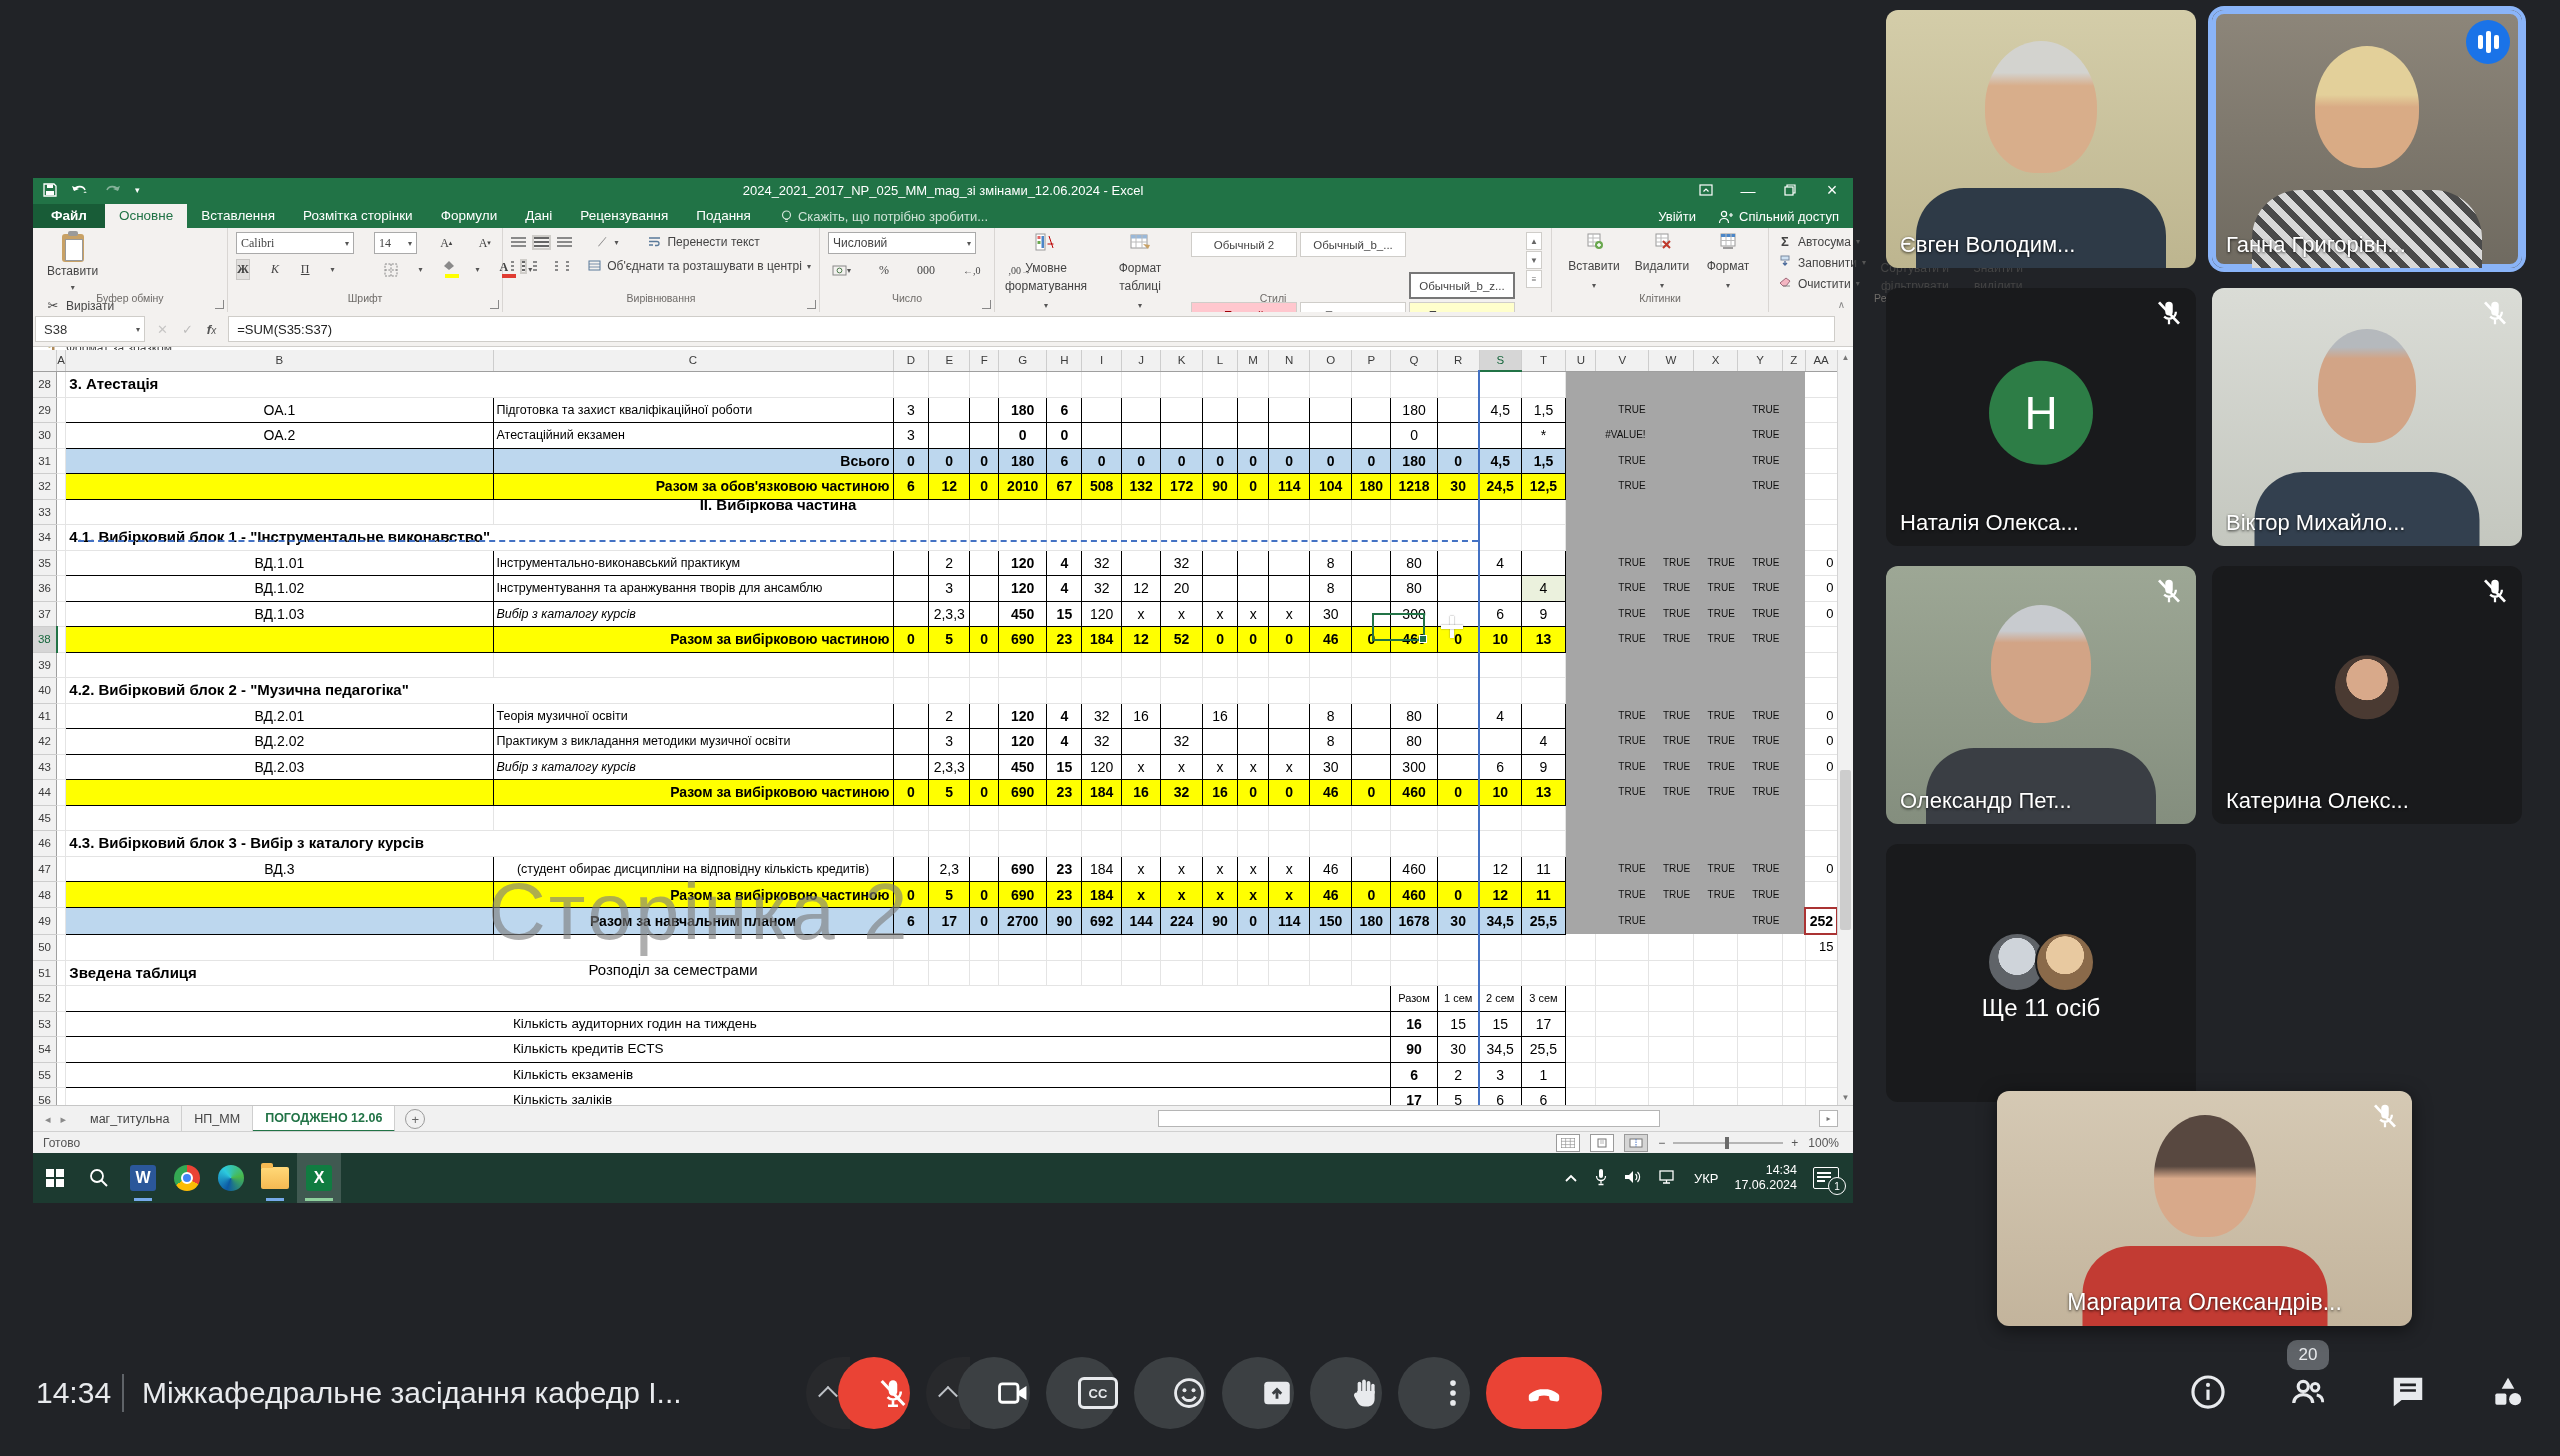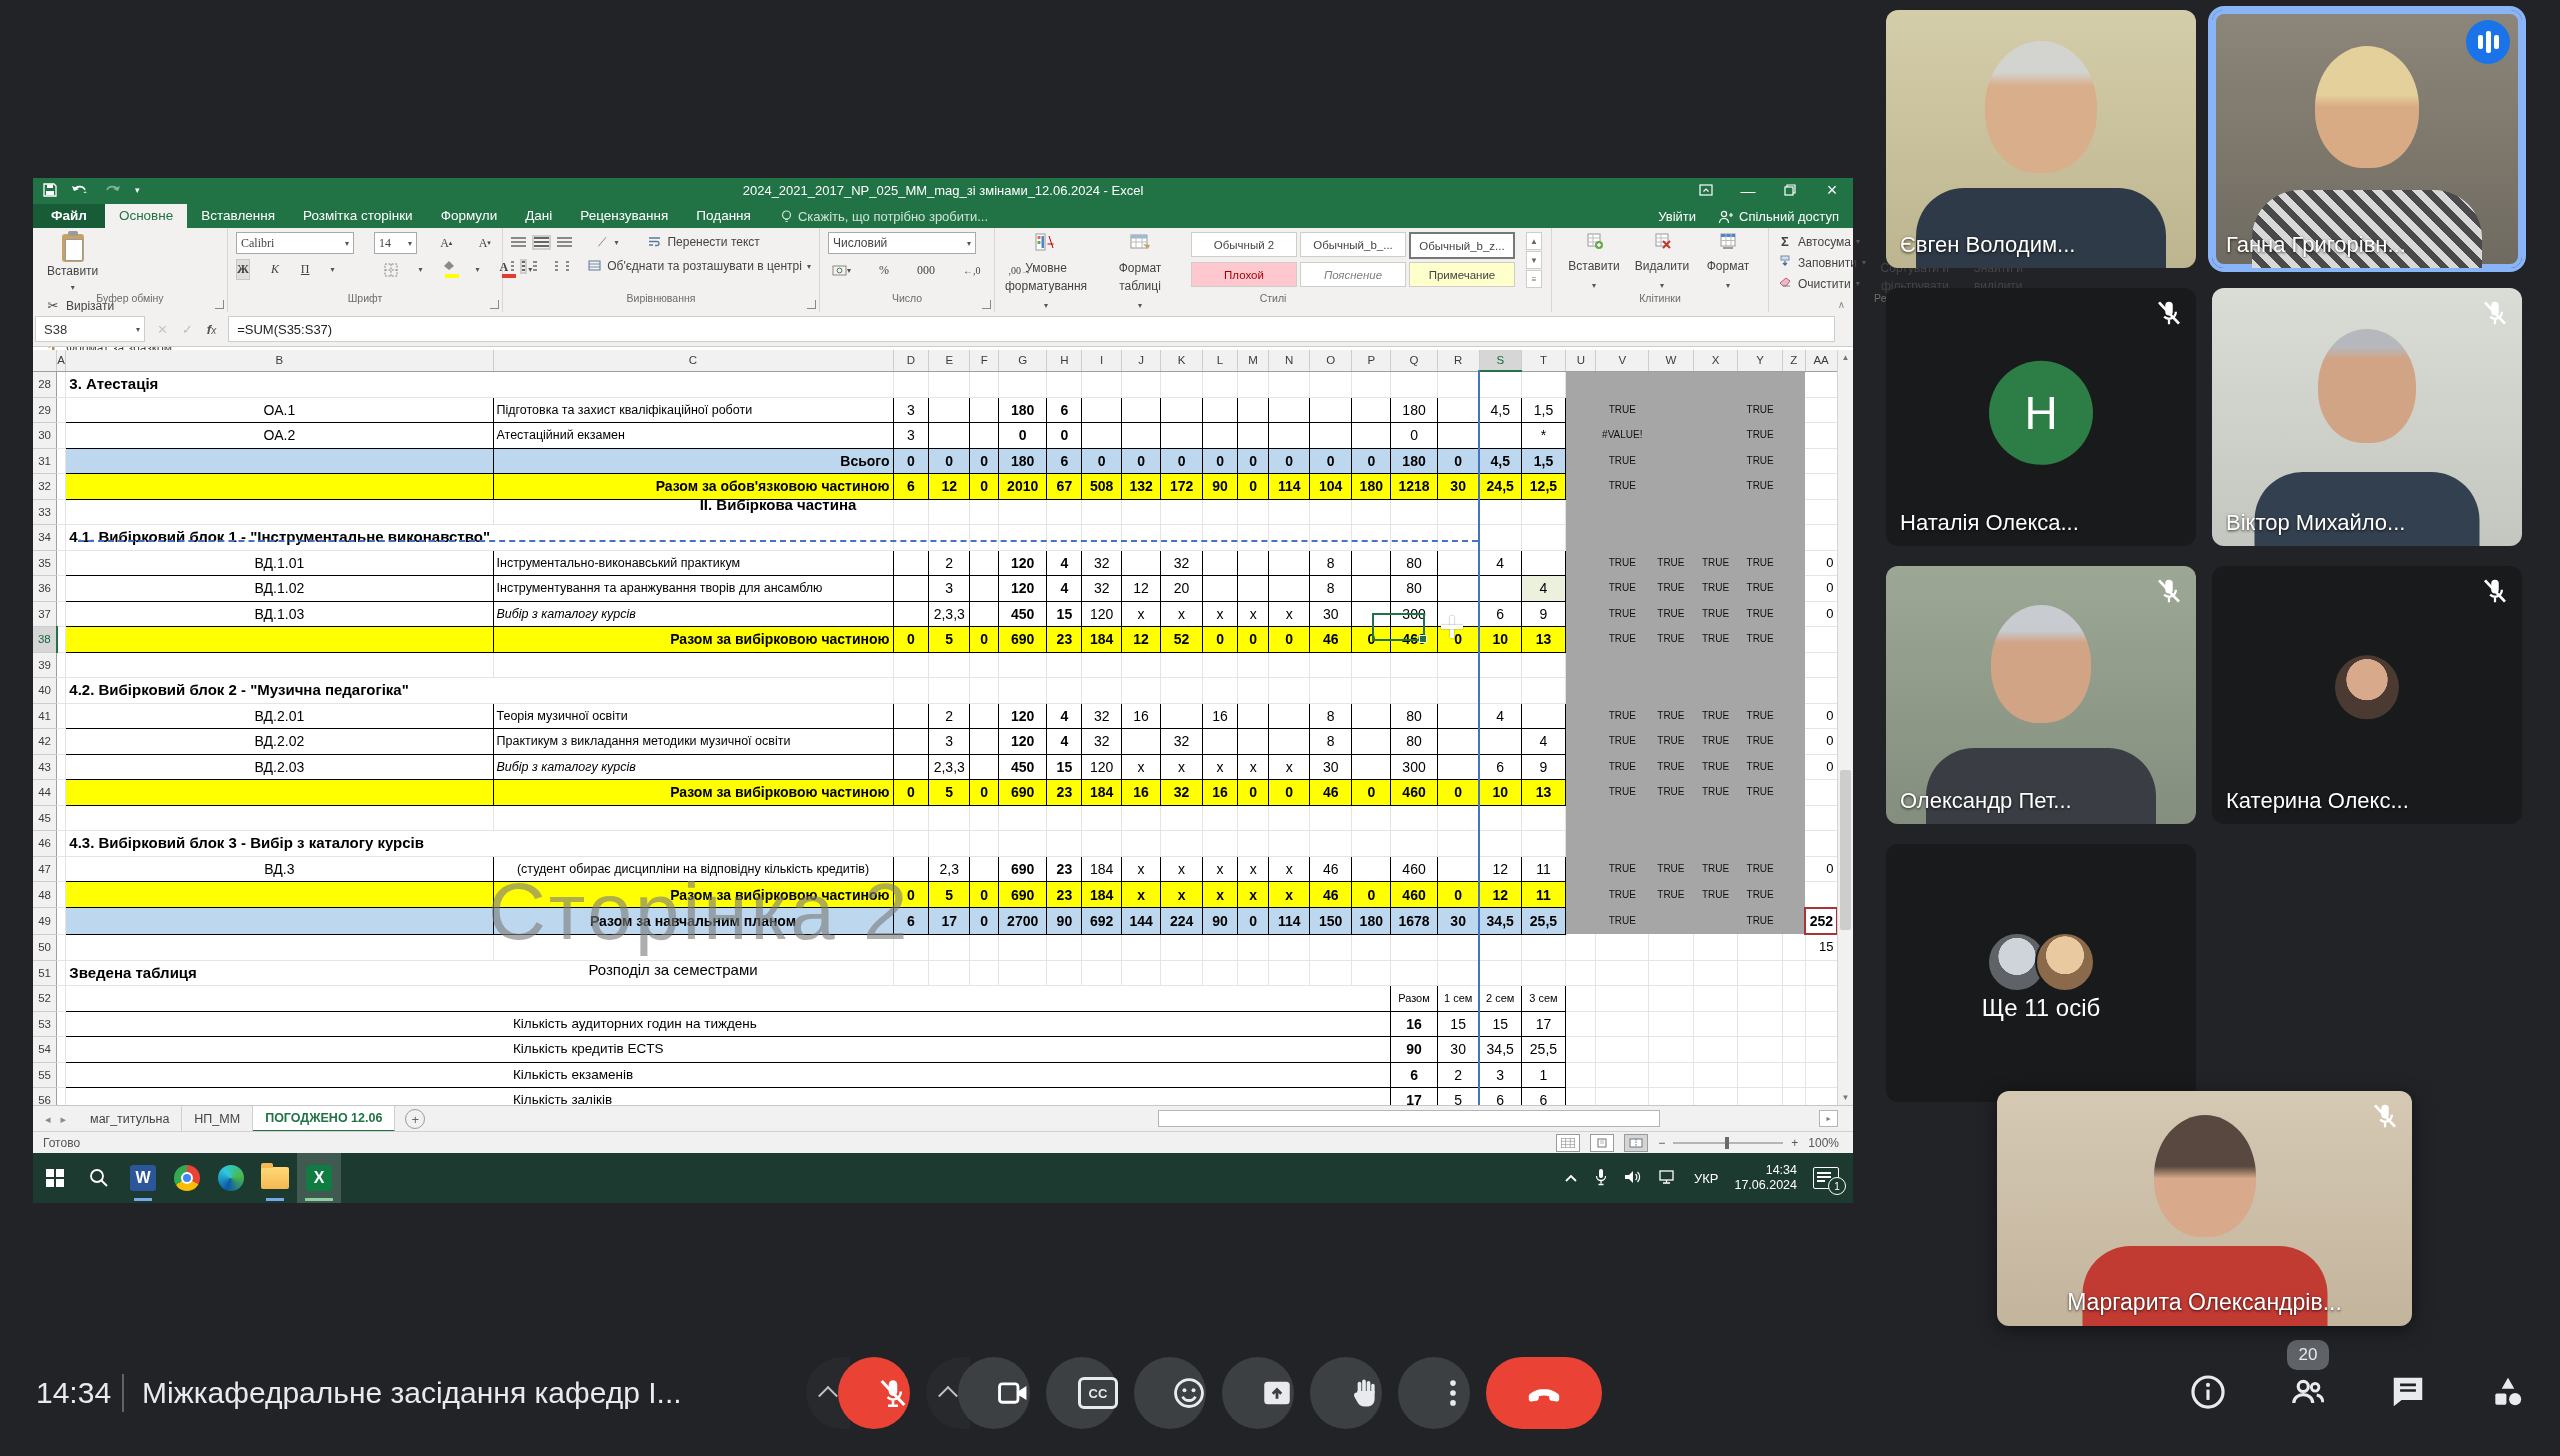--- a/index.html
+++ b/index.html
@@ -39,21 +39,21 @@
   .btnletter{width:18px;height:19px;display:flex;align-items:center;justify-content:center;border:1px solid transparent;}
   .btnletter.bold{font-weight:700;background:#e1dfdd;border-color:#c8c6c4;}
   .ubar{text-decoration:underline;}
   .colorbtn{position:relative;width:18px;height:19px;text-align:center;}
   .colorbtn .bar{position:absolute;left:2px;bottom:1px;width:14px;height:4px;}
   .al{width:15px;height:11px;background:repeating-linear-gradient(#8a8a8a 0 2px,transparent 2px 4px);}
   .al.sel{outline:2px solid #cfcdc9;background:repeating-linear-gradient(#666 0 2px,transparent 2px 4px);}
   .alrow{display:flex;gap:8px;align-items:center;height:20px;}
   .chipgrid{display:grid;grid-template-columns:repeat(3,106px);gap:3px;}
   .chip{height:23px;border:1px solid #cfcdc9;background:#fff;display:flex;align-items:center;justify-content:center;font-size:11.5px;white-space:nowrap;overflow:hidden;}
-  .chip.sel{border:2px solid #777;}
+  .chip.sel{border:2px solid #777;margin-top:40px;}
   .chip.bad{background:#ffc7ce;color:#9c0006;}
   .chip.note{background:#ffffcc;}
   .chip.expl{font-style:italic;color:#808080;}
   .chipnav{display:flex;flex-direction:column;gap:1px;margin-left:3px;}
   .chipnav span{width:14px;height:16px;border:1px solid #cfcdc9;background:#fff;font-size:8px;display:flex;align-items:center;justify-content:center;color:#666;}
   .stack2{display:inline-flex;flex-direction:column;align-items:center;width:86px;text-align:center;line-height:18px;gap:2px;}
   .ni{border:1px solid transparent;padding:0 3px;height:19px;display:flex;align-items:center;font-size:12px;}
   
   #fbar{position:absolute;left:0;top:134px;width:100%;height:34px;background:#f3f1ef;border-bottom:1px solid #d0cecb;display:flex;align-items:center;}
   #namebox{width:100px;height:24px;background:#fff;border:1px solid #cfcdc9;margin-left:2px;display:flex;align-items:center;padding-left:8px;font-size:13px;color:#333;}
@@ -70,21 +70,21 @@
   .g td.rh.selr{background:#d6d6d6;border-right:2px solid #217346;color:#17673d;}
   .g td.bx{border:1px solid #000;}
   .g td.c{text-align:center;}
   .g td.r{text-align:right;}
   .g td.b{font-weight:700;}
   .g td.i{font-style:italic;}
   .g td.y{background:#ffff00;font-weight:700;}
   .g td.bu{background:#bdd7ee;font-weight:700;}
   .g td.hl{background:#ebf1dd;}
   .g td.gz{background:#a6a6a6;border-right:none;border-bottom:none;}
-  .g td.t{font-size:10px;text-align:center;color:#111;}
+  .g td.t{font-size:10px;text-align:right;color:#111;}
   .g td.sec{font-weight:700;font-size:15px;overflow:visible;white-space:nowrap;border-right:none;}
   .g td.sm{font-size:11px;}
   .g td.sm2{font-size:12.5px;}
   .g td.pad{padding-left:20px;font-size:13.5px;}
   .g td.bh{border-bottom:1px solid #000;border-right:none;}
   .g td.bt{border-top:1px solid #000;}
   .g td.lb{border-left:1px solid #000;}
   .g td.red{border:2px solid #a33;font-weight:700;}
   .g td.zz{font-size:13px;}
   .ovl{position:absolute;font-size:15px;text-align:center;pointer-events:none;line-height:24px;}

